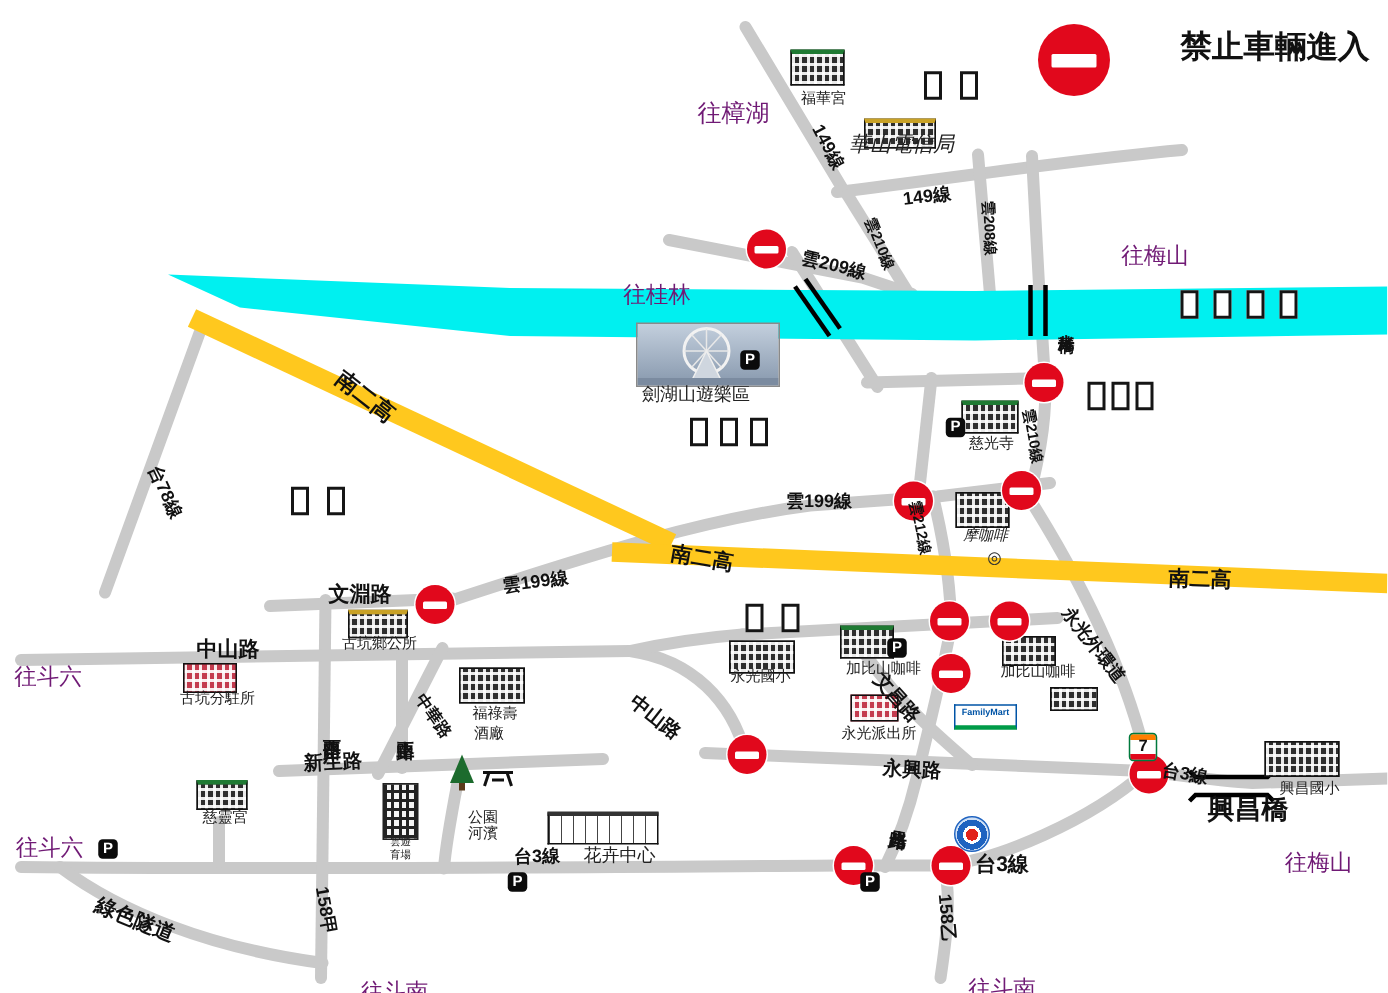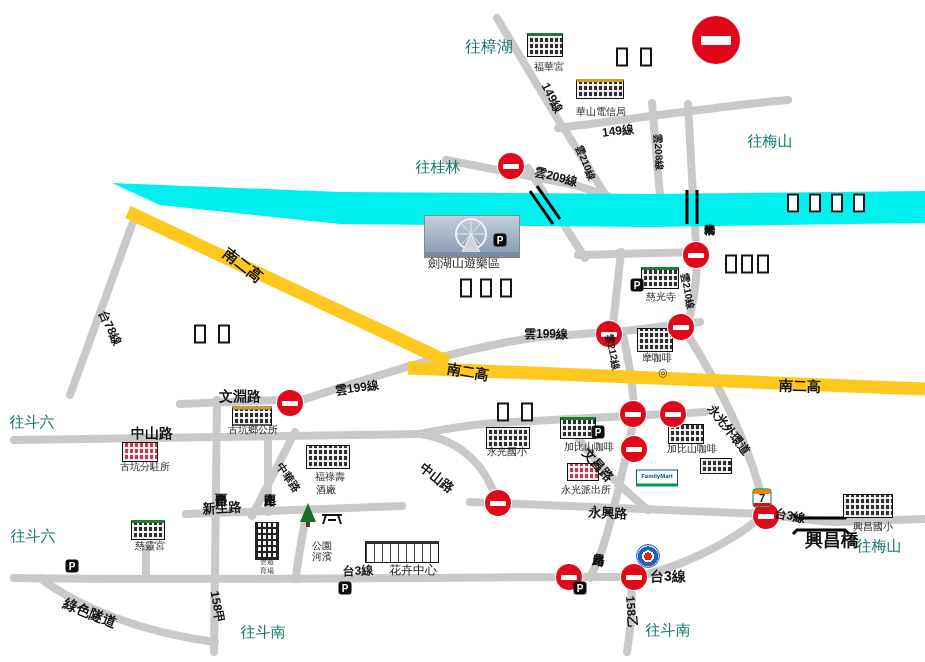--- a/index.html
+++ b/index.html
@@ -2,21 +2,21 @@
 <html><head>
 <meta charset="utf-8">
 <style>
   html,body{margin:0;padding:0;background:#fff;}
   .stage{position:relative;width:925px;height:662px;background:#fff;overflow:hidden;
          font-family:"Liberation Sans","DejaVu Sans",sans-serif;}
   svg.layer{position:absolute;left:0;top:0;}
   .lbl{position:absolute;white-space:pre;color:#111;font-weight:bold;line-height:1.05;
        transform:translate(-50%,-50%);z-index:30;}
   .lbl.vert{writing-mode:vertical-rl;text-orientation:upright;letter-spacing:1px;}
-  .lbl.dir{font-weight:normal;color:#0f766e;font-family:"Liberation Serif","DejaVu Serif",serif;}
+  .lbl.dir{font-weight:normal;color:#701a75;font-family:"Liberation Serif","DejaVu Serif",serif;margin-top:30px;}
   .lbl.poi{font-weight:normal;color:#222;}
   .title{position:absolute;left:75px;top:38px;font-size:22px;font-weight:bold;letter-spacing:7px;
          color:#111;font-family:"Liberation Serif","DejaVu Serif",serif;z-index:40;}
   .legend-text{position:absolute;left:775px;top:18px;width:150px;text-align:center;
          font-size:21px;font-weight:bold;color:#111;line-height:1.35;z-index:40;}
   .cp{position:absolute;width:26px;height:26px;border-radius:50%;background:#e1081c;
       box-shadow:0 0 0 1px #fff;display:flex;align-items:center;justify-content:center;
       transform:translate(-50%,-50%);z-index:25;}
   .cp i{display:block;width:16px;height:5px;background:#fff;border-radius:1px;}
   .cp.big{width:48px;height:48px;}
@@ -119,20 +119,21 @@
       <line x1="326" y1="515" x2="323" y2="524"></line>
       <line x1="338" y1="515" x2="341" y2="524"></line>
       <line x1="328" y1="520" x2="336" y2="520"></line>
     </g>
   </svg>
 
   <div class="cp big" style="left:716px;top:40px;">
       <i></i>
     </div>
   <div class="legend-text">
+    <div>禁止車輛進入</div>
   </div>
 
   <div class="ferris">
     <svg width="94" height="41" viewBox="0 0 94 41">
       <circle cx="46" cy="18" r="15" fill="none" stroke="#f2f2f2" stroke-width="2"></circle>
       <g stroke="#e8e8e8" stroke-width="1">
         <line x1="46" y1="3" x2="46" y2="33"></line>
           <line x1="31" y1="18" x2="61" y2="18"></line>
         <line x1="36" y1="7" x2="56" y2="29"></line>
           <line x1="56" y1="7" x2="36" y2="29"></line>
@@ -181,24 +182,24 @@
     <div class="lbl" style="left: 90px; top: 613px; font-size: 14px; transform: translate(-50%, -50%) rotate(22deg);">綠色隧道</div>
     <div class="lbl dir" style="left: 489px; top: 47px; font-size: 16px; transform: translate(-50%, -50%) rotate(0deg);">往樟湖</div>
     <div class="lbl dir" style="left: 770px; top: 142px; font-size: 15px; transform: translate(-50%, -50%) rotate(0deg);">往梅山</div>
     <div class="lbl dir" style="left: 438px; top: 168px; font-size: 15px; transform: translate(-50%, -50%) rotate(0deg);">往桂林</div>
     <div class="lbl dir" style="left: 32px; top: 423px; font-size: 15px; transform: translate(-50%, -50%) rotate(0deg);">往斗六</div>
     <div class="lbl dir" style="left: 33px; top: 537px; font-size: 15px; transform: translate(-50%, -50%) rotate(0deg);">往斗六</div>
     <div class="lbl dir" style="left: 263px; top: 633px; font-size: 15px; transform: translate(-50%, -50%) rotate(0deg);">往斗南</div>
     <div class="lbl dir" style="left: 668px; top: 631px; font-size: 15px; transform: translate(-50%, -50%) rotate(0deg);">往斗南</div>
     <div class="lbl dir" style="left: 879px; top: 547px; font-size: 15px; transform: translate(-50%, -50%) rotate(0deg);">往梅山</div>
     <div class="lbl poi" style="left: 549px; top: 67px; font-size: 10px; transform: translate(-50%, -50%) rotate(0deg);">福華宮</div>
-    <div class="lbl poi" style="left: 601px; top: 112px; font-size: 10px; transform: translate(-50%, -50%) rotate(0deg);">華山電信局</div>
+    <div class="lbl poi" style="left: 601px; top: 96px; font-size: 14px; transform: translate(-50%, -50%) rotate(0deg); font-style: italic;">華山電信局</div>
     <div class="lbl poi" style="left: 464px; top: 263px; font-size: 12px; transform: translate(-50%, -50%) rotate(0deg);">劍湖山遊樂區</div>
     <div class="lbl poi" style="left: 661px; top: 297px; font-size: 10px; transform: translate(-50%, -50%) rotate(0deg);">慈光寺</div>
-    <div class="lbl poi" style="left: 657px; top: 358px; font-size: 10px; transform: translate(-50%, -50%) rotate(0deg);">摩咖啡</div>
+    <div class="lbl poi" style="left: 657px; top: 358px; font-size: 10px; transform: translate(-50%, -50%) rotate(0deg); font-style: italic;">摩咖啡</div>
     <div class="lbl poi" style="left: 253px; top: 430px; font-size: 10px; transform: translate(-50%, -50%) rotate(0deg);">古坑鄉公所</div>
     <div class="lbl poi" style="left: 145px; top: 467px; font-size: 10px; transform: translate(-50%, -50%) rotate(0deg);">古坑分駐所</div>
     <div class="lbl poi" style="left: 330px; top: 477px; font-size: 10px; transform: translate(-50%, -50%) rotate(0deg);">福祿壽</div>
     <div class="lbl poi" style="left: 326px; top: 490px; font-size: 10px; transform: translate(-50%, -50%) rotate(0deg);">酒廠</div>
     <div class="lbl poi" style="left: 507px; top: 452px; font-size: 10px; transform: translate(-50%, -50%) rotate(0deg);">永光國小</div>
     <div class="lbl poi" style="left: 589px; top: 447px; font-size: 10px; transform: translate(-50%, -50%) rotate(0deg);">加比山咖啡</div>
     <div class="lbl poi" style="left: 692px; top: 449px; font-size: 10px; transform: translate(-50%, -50%) rotate(0deg);">加比山咖啡</div>
     <div class="lbl poi" style="left: 586px; top: 490px; font-size: 10px; transform: translate(-50%, -50%) rotate(0deg);">永光派出所</div>
     <div class="lbl poi" style="left: 322px; top: 533px; font-size: 10px; transform: translate(-50%, -50%) rotate(0deg); margin-top: 24px;">河濱</div>
     <div class="lbl poi" style="left: 322px; top: 546px; font-size: 10px; transform: translate(-50%, -50%) rotate(0deg);">公園</div>

